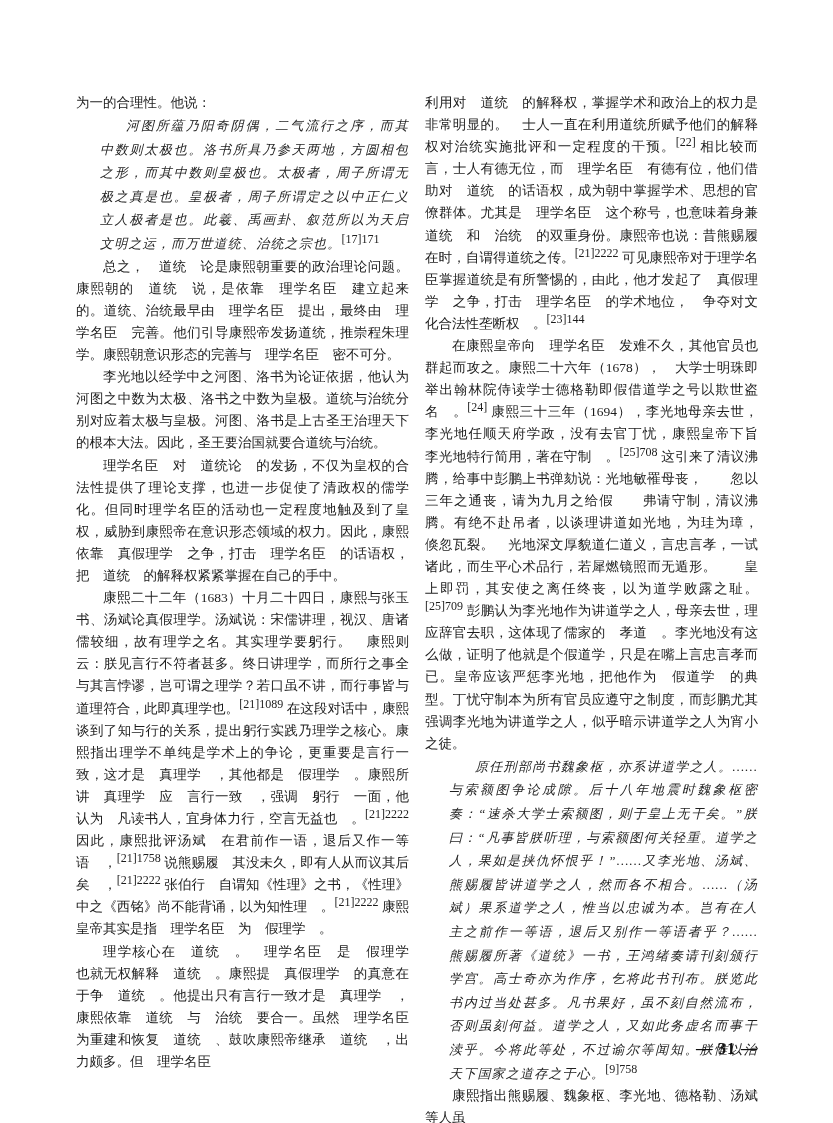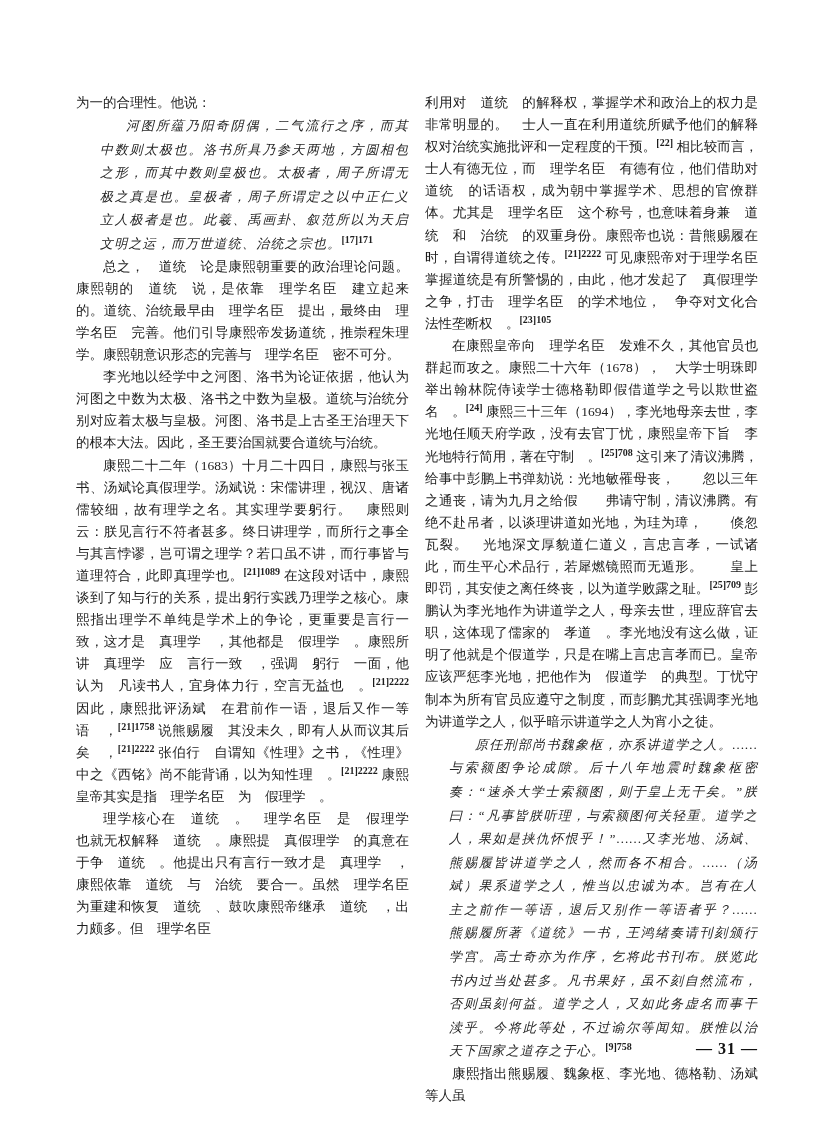--- a/index.html
+++ b/index.html
@@ -32,26 +32,25 @@
     line-height: 23.6px;
     color: #1f1f1f;
     margin-left: 24px;
   }
   .col p.heading {
     font-weight: bold;
     font-size: 14px;
     letter-spacing: 0.5px;
   }
   sup.cite {
-    font-size: 10px;
+    font-size: 12px;
     line-height: 0;
     letter-spacing: 0;
     font-style: normal;
     vertical-align: super;
-    font-weight: bold;
   }
   .footer {
     position: absolute;
     left: 425px;
     width: 333px;
     top: 1040px;
     text-align: right;
     font-weight: bold;
     font-size: 16px;
     letter-spacing: 1px;
@@ -60,25 +59,26 @@
 </style>
 </head>
 <body>
 
 <div class="page">
   <div class="col col-left">
       <p class="noindent">为一的合理性。他说：</p>
       <p class="quote">河图所蕴乃阳奇阴偶，二气流行之序，而其中数则太极也。洛书所具乃参天两地，方圆相包之形，而其中数则皇极也。太极者，周子所谓无极之真是也。皇极者，周子所谓定之以中正仁义立人极者是也。此羲、禹画卦、叙范所以为天启文明之运，而万世道统、治统之宗也。<sup class="cite">[17]171</sup></p>
       <p>总之，　道统　论是康熙朝重要的政治理论问题。康熙朝的　道统　说，是依靠　理学名臣　建立起来的。道统、治统最早由　理学名臣　提出，最终由　理学名臣　完善。他们引导康熙帝发扬道统，推崇程朱理学。康熙朝意识形态的完善与　理学名臣　密不可分。</p>
       <p>李光地以经学中之河图、洛书为论证依据，他认为河图之中数为太极、洛书之中数为皇极。道统与治统分别对应着太极与皇极。河图、洛书是上古圣王治理天下的根本大法。因此，圣王要治国就要合道统与治统。</p>
+      <p>理学名臣　对　道统论　的发扬，不仅为皇权的合法性提供了理论支撑，也进一步促使了清政权的儒学化。但同时理学名臣的活动也一定程度地触及到了皇权，威胁到康熙帝在意识形态领域的权力。因此，康熙依靠　真假理学　之争，打击　理学名臣　的话语权，把　道统　的解释权紧紧掌握在自己的手中。</p>
       <p>康熙二十二年（1683）十月二十四日，康熙与张玉书、汤斌论真假理学。汤斌说：宋儒讲理，视汉、唐诸儒较细，故有理学之名。其实理学要躬行。　康熙则云：朕见言行不符者甚多。终日讲理学，而所行之事全与其言悖谬，岂可谓之理学？若口虽不讲，而行事皆与道理符合，此即真理学也。<sup class="cite">[21]1089</sup> 在这段对话中，康熙谈到了知与行的关系，提出躬行实践乃理学之核心。康熙指出理学不单纯是学术上的争论，更重要是言行一致，这才是　真理学　，其他都是　假理学　。康熙所讲　真理学　应　言行一致　，强调　躬行　一面，他认为　凡读书人，宜身体力行，空言无益也　。<sup class="cite">[21]2222</sup> 因此，康熙批评汤斌　在君前作一语，退后又作一等语　，<sup class="cite">[21]1758</sup> 说熊赐履　其没未久，即有人从而议其后矣　，<sup class="cite">[21]2222</sup> 张伯行　自谓知《性理》之书，《性理》中之《西铭》尚不能背诵，以为知性理　。<sup class="cite">[21]2222</sup> 康熙皇帝其实是指　理学名臣　为　假理学　。</p>
       <p>理学核心在　道统　。　理学名臣　是　假理学　也就无权解释　道统　。康熙提　真假理学　的真意在于争　道统　。他提出只有言行一致才是　真理学　，康熙依靠　道统　与　治统　要合一。虽然　理学名臣　为重建和恢复　道统　、鼓吹康熙帝继承　道统　，出力颇多。但　理学名臣</p>
     </div>
   <div class="col col-right">
-      <p class="noindent">利用对　道统　的解释权，掌握学术和政治上的权力是非常明显的。　士人一直在利用道统所赋予他们的解释权对治统实施批评和一定程度的干预。<sup class="cite">[22]</sup> 相比较而言，士人有德无位，而　理学名臣　有德有位，他们借助对　道统　的话语权，成为朝中掌握学术、思想的官僚群体。尤其是　理学名臣　这个称号，也意味着身兼　道统　和　治统　的双重身份。康熙帝也说：昔熊赐履在时，自谓得道统之传。<sup class="cite">[21]2222</sup> 可见康熙帝对于理学名臣掌握道统是有所警惕的，由此，他才发起了　真假理学　之争，打击　理学名臣　的学术地位，　争夺对文化合法性垄断权　。<sup class="cite">[23]105</sup></p>
+      <p class="noindent">利用对　道统　的解释权，掌握学术和政治上的权力是非常明显的。　士人一直在利用道统所赋予他们的解释权对治统实施批评和一定程度的干预。<sup class="cite">[22]</sup> 相比较而言，士人有德无位，而　理学名臣　有德有位，他们借助对　道统　的话语权，成为朝中掌握学术、思想的官僚群体。尤其是　理学名臣　这个称号，也意味着身兼　道统　和　治统　的双重身份。康熙帝也说：昔熊赐履在时，自谓得道统之传。<sup class="cite">[21]2222</sup> 可见康熙帝对于理学名臣掌握道统是有所警惕的，由此，他才发起了　真假理学　之争，打击　理学名臣　的学术地位，　争夺对文化合法性垄断权　。<sup class="cite">[23]144</sup></p>
       <p>在康熙皇帝向　理学名臣　发难不久，其他官员也群起而攻之。康熙二十六年（1678），　大学士明珠即举出翰林院侍读学士德格勒即假借道学之号以欺世盗名　。<sup class="cite">[24]</sup> 康熙三十三年（1694），李光地母亲去世，李光地任顺天府学政，没有去官丁忧，康熙皇帝下旨　李光地特行简用，著在守制　。<sup class="cite">[25]708</sup> 这引来了清议沸腾，给事中彭鹏上书弹劾说：光地敏罹母丧，　　忽以三年之通丧，请为九月之给假　　弗请守制，清议沸腾。有绝不赴吊者，以谈理讲道如光地，为珪为璋，　　倏忽瓦裂。　光地深文厚貌道仁道义，言忠言孝，一试诸此，而生平心术品行，若犀燃镜照而无遁形。　　皇上即罚，其安使之离任终丧，以为道学败露之耻。<sup class="cite">[25]709</sup> 彭鹏认为李光地作为讲道学之人，母亲去世，理应辞官去职，这体现了儒家的　孝道　。李光地没有这么做，证明了他就是个假道学，只是在嘴上言忠言孝而已。皇帝应该严惩李光地，把他作为　假道学　的典型。丁忧守制本为所有官员应遵守之制度，而彭鹏尤其强调李光地为讲道学之人，似乎暗示讲道学之人为宵小之徒。</p>
       <p class="quote">原任刑部尚书魏象枢，亦系讲道学之人。……与索额图争论成隙。后十八年地震时魏象枢密奏：“速杀大学士索额图，则于皇上无干矣。”朕曰：“凡事皆朕听理，与索额图何关轻重。道学之人，果如是挟仇怀恨乎！”……又李光地、汤斌、熊赐履皆讲道学之人，然而各不相合。……（汤斌）果系道学之人，惟当以忠诚为本。岂有在人主之前作一等语，退后又别作一等语者乎？……熊赐履所著《道统》一书，王鸿绪奏请刊刻颁行学宫。高士奇亦为作序，乞将此书刊布。朕览此书内过当处甚多。凡书果好，虽不刻自然流布，否则虽刻何益。道学之人，又如此务虚名而事干渎乎。今将此等处，不过谕尔等闻知。朕惟以治天下国家之道存之于心。<sup class="cite">[9]758</sup></p>
       <p>康熙指出熊赐履、魏象枢、李光地、德格勒、汤斌等人虽</p>
     </div>
   <div class="footer">
     <span>— 31 —</span>
   </div>
 </div>
 
 </body></html>

